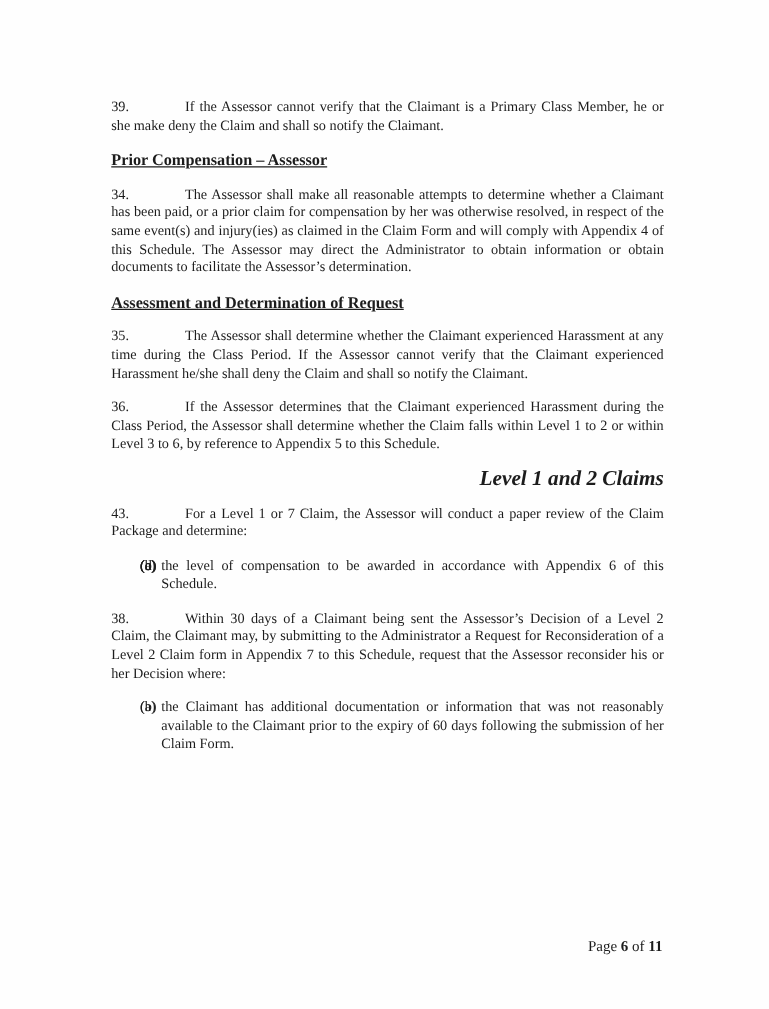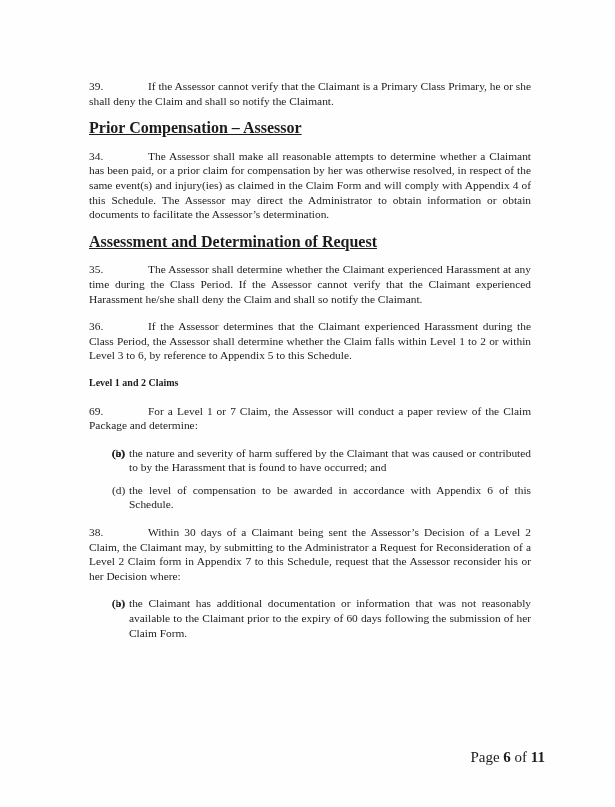--- a/index.html
+++ b/index.html
@@ -26,33 +26,34 @@
     text-align: justify;
   }
   .para {
     margin: 0 0 13px 0;
   }
   .pnum {
     display: inline-block;
     width: 59px;
   }
   .heading {
-    font-size: 16px;
+    font-size: 13px;
     font-weight: bold;
     text-decoration: underline;
     margin: 0 0 13px 0;
     line-height: 14.6px;
     text-align: left;
   }
   .subheading {
-    font-size: 10px;
+    font-size: 17px;
     font-weight: bold;
+    font-style: italic;
     margin: 0 0 13px 0;
     line-height: 14.6px;
-    text-align: left;
+    text-align: right;
   }
   .sublist {
     list-style: none;
     margin: 0 0 13px 0;
     padding: 0;
   }
   .subitem {
     position: relative;
     padding-left: 40px;
     margin: 0 0 8px 0;
@@ -61,56 +62,56 @@
   .subitem:last-child {
     margin-bottom: 0;
   }
   .slabel {
     position: absolute;
     left: 23px;
     top: 0;
   }
   .footer {
     position: absolute;
-    right: 70px;
+    right: 85px;
     bottom: 43px;
-    font-size: 15px;
+    font-size: 12px;
     line-height: 14px;
     margin-top: 31px;
   }
   .footer .bold {
     font-weight: bold;
   }
 </style>
 </head>
 <body>
 
 <div class="page">
   <div class="content">
 
-    <p class="para"><span class="pnum">39.</span><span>If the Assessor cannot verify that the Claimant is a Primary Class Primary, he or she shall deny the Claim and shall so notify the Claimant.</span></p>
+    <p class="para"><span class="pnum">39.</span><span>If the Assessor cannot verify that the Claimant is a Primary Class Member, he or she make deny the Claim and shall so notify the Claimant.</span></p>
 
     <h2 class="heading">Prior Compensation – Assessor</h2>
 
     <p class="para"><span class="pnum">34.</span><span>The Assessor shall make all reasonable attempts to determine whether a Claimant has been paid, or a prior claim for compensation by her was otherwise resolved, in respect of the same event(s) and injury(ies) as claimed in the Claim Form and will comply with Appendix 4 of this Schedule.  The Assessor may direct the Administrator to obtain information or obtain documents to facilitate the Assessor’s determination.</span></p>
 
     <h2 class="heading">Assessment and Determination of Request</h2>
 
     <p class="para"><span class="pnum">35.</span><span>The Assessor shall determine whether the Claimant experienced Harassment at any time during the Class Period. If the Assessor cannot verify that the Claimant experienced Harassment he/she shall deny the Claim and shall so notify the Claimant.</span></p>
 
     <p class="para"><span class="pnum">36.</span><span>If the Assessor determines that the Claimant experienced Harassment during the Class Period, the Assessor shall determine whether the Claim falls within Level 1 to 2 or within Level 3 to 6, by reference to Appendix 5 to this Schedule.</span></p>
 
     <h3 class="subheading">Level 1 and 2 Claims</h3>
 
-    <p class="para"><span class="pnum">69.</span><span>For a Level 1 or 7 Claim, the Assessor will conduct a paper review of the Claim Package and determine:</span></p>
+    <p class="para"><span class="pnum">43.</span><span>For a Level 1 or 7 Claim, the Assessor will conduct a paper review of the Claim Package and determine:</span></p>
 
     <ul class="sublist">
       <li class="subitem"><span class="slabel">(a)</span></li>
       <li class="subitem"><span class="slabel">(b)</span></li>
-      <li class="subitem"><span class="slabel">(c)</span><span>the nature and severity of harm suffered by the Claimant that was caused or contributed to by the Harassment that is found to have occurred; and</span></li>
+      <li class="subitem"><span class="slabel">(c)</span></li>
       <li class="subitem"><span class="slabel">(d)</span><span>the level of compensation to be awarded in accordance with Appendix 6 of this Schedule.</span></li>
     </ul>
 
     <p class="para"><span class="pnum">38.</span><span>Within 30 days of a Claimant being sent the Assessor’s Decision of a Level 2 Claim, the Claimant may, by submitting to the Administrator a Request for Reconsideration of a Level 2 Claim form in Appendix 7 to this Schedule, request that the Assessor reconsider his or her Decision where:</span></p>
 
     <ul class="sublist">
       <li class="subitem"><span class="slabel">(a)</span></li>
       <li class="subitem"><span class="slabel">(b)</span><span>the Claimant has additional documentation or information that was not reasonably available to the Claimant prior to the expiry of 60 days following the submission of her Claim Form.</span></li>
     </ul>
 

